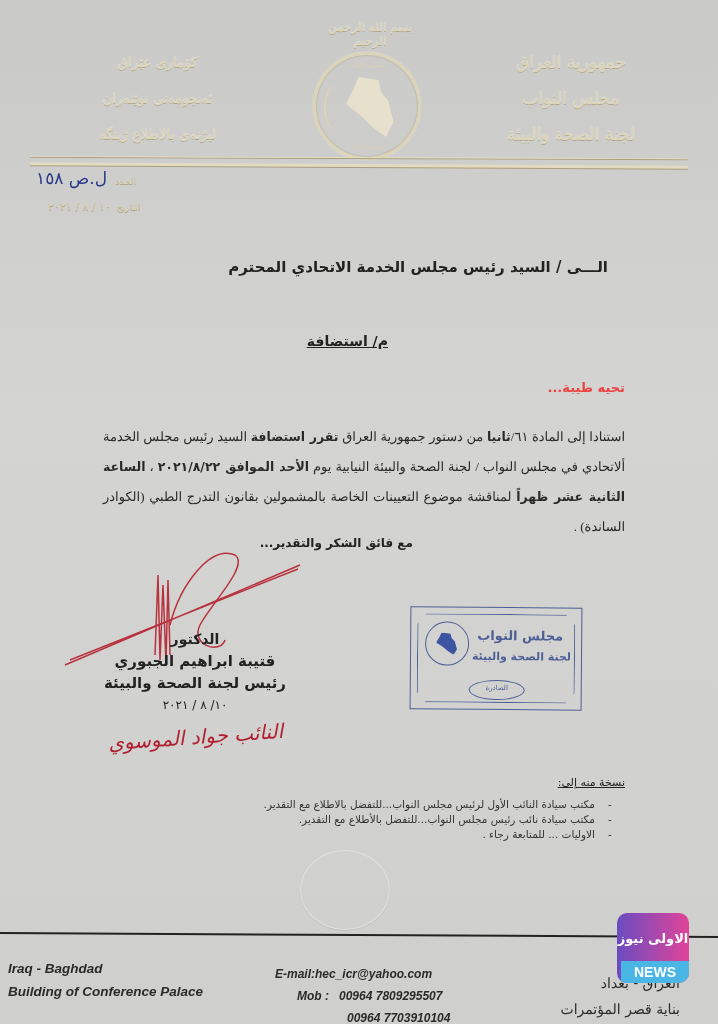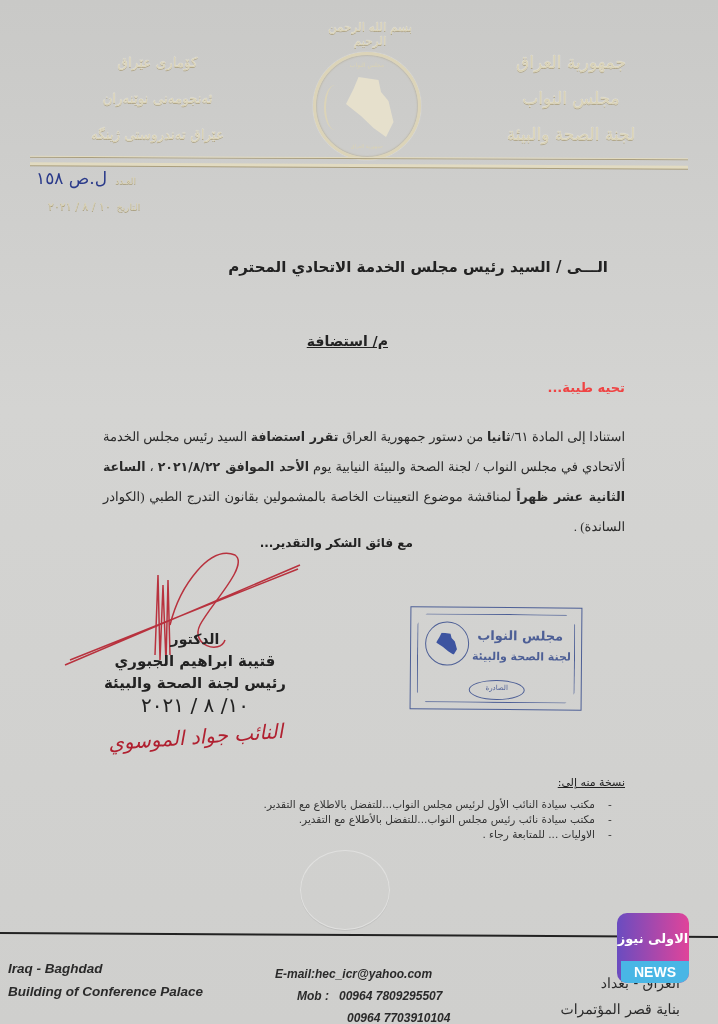--- a/index.html
+++ b/index.html
@@ -52,21 +52,21 @@
       font-family: "Liberation Serif", serif;
     }
     .body-para b { font-family: "DejaVu Sans", sans-serif; font-size: 12.5px; }
     .closing { position: absolute; right: 305px; top: 536px; direction: rtl; font-size: 12px; font-weight: bold; color: #222; }
 
     
     .sig-block { position: absolute; left: 90px; top: 628px; width: 210px; text-align: center; direction: rtl; font-weight: bold; color: #222; }
     .sig-block .title { font-size: 14px; line-height: 22px; }
     .sig-block .name { font-size: 15px; line-height: 22px; }
     .sig-block .role { font-size: 15px; line-height: 22px; }
-    .sig-block .date { font-size: 20px; line-height: 22px; font-weight: normal; }
+    .sig-block .date { font-size: 12px; line-height: 22px; font-weight: normal; }
     .signature-svg { position: absolute; left: 60px; top: 545px; }
     .handnote { position: absolute; left: 108px; top: 725px; font-size: 20px; color: #b02030; font-family: "DejaVu Serif", serif; font-style: italic; direction: rtl; transform: rotate(-4deg); }
 
     
     .stamp { position: absolute; left: 410px; top: 607px; width: 172px; height: 103px; border: 1.5px solid #4d5f96; transform: rotate(0.5deg); }
     .stamp-inner { position: absolute; left: 6px; top: 6px; right: 6px; bottom: 6px; border: 1.5px solid #4d5f96; clip-path: polygon(6% 0, 94% 0, 100% 12%, 100% 88%, 94% 100%, 6% 100%, 0 88%, 0 12%); }
     .stamp-circle { position: absolute; left: 14px; top: 14px; width: 44px; height: 44px; border-radius: 50%; border: 1.5px solid #4d5f96; }
     .stamp-map { position: absolute; left: 10px; top: 10px; width: 22px; height: 22px; background: #3d54a0; clip-path: polygon(25% 0%, 65% 5%, 70% 25%, 85% 40%, 95% 75%, 80% 100%, 55% 85%, 30% 65%, 0% 45%, 15% 20%); }
     .stamp-text1 { position: absolute; right: 18px; top: 20px; font-size: 13px; font-weight: bold; color: #4d5f96; direction: rtl; }
     .stamp-text2 { position: absolute; right: 10px; top: 42px; font-size: 11px; font-weight: bold; color: #4d5f96; direction: rtl; }
@@ -110,21 +110,21 @@
   <div class="emblem">
     <div class="caption-top">مجلس النواب</div>
     <div class="plant"></div>
     <div class="map"></div>
     <div class="caption-bot">جمهورية العراق</div>
   </div>
 
   <div class="lh-left gold">
     <div>کۆماری عێراق</div>
     <div>ئەنجومەنی نوێنەران</div>
-    <div>عێراق تەندروستی ژینگە</div>
+    <div>لیژنەی بالاطلاع ژینگە</div>
   </div>
 
   <div class="lh-rule1"></div>
   <div class="lh-rule2"></div>
 
   <div class="ref-no">
     <span class="label">العـدد</span>
     <span class="hand">ل.ص ١٥٨</span>
   </div>
   <div class="ref-date">

